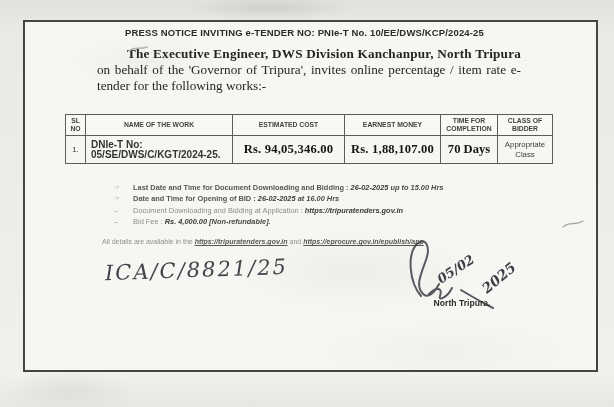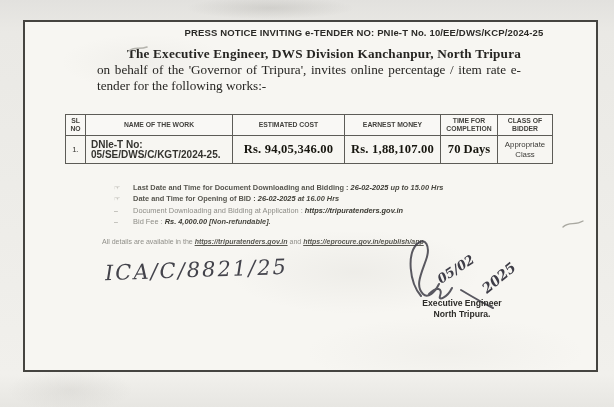--- a/index.html
+++ b/index.html
@@ -19,21 +19,21 @@
     border:2px solid #454440; background:#f7f6f2;
   }
   .doc::before{
     content:""; position:absolute; inset:0; pointer-events:none;
     background:
       radial-gradient(180px 60px at 330px 250px, rgba(160,158,150,.10), transparent 70%),
       radial-gradient(120px 40px at 120px 40px, rgba(160,158,150,.08), transparent 70%),
       radial-gradient(200px 50px at 420px 330px, rgba(160,158,150,.07), transparent 70%);
   }
   .title {
-    position:absolute; top:5px; left:100px; width:478px; text-align:center;
+    position:absolute; top:5px; left:100px; width:478px; text-align:left;
     font-size:9.5px; font-weight:bold; color:#2b2a27; letter-spacing:.15px;
   }
   .intro {
     position:absolute; top:24px; left:72px; width:424px; margin:0;
     font-family:"Liberation Serif", serif; font-size:13.2px; line-height:15.8px;
     text-align:justify; text-indent:30px; color:#262522;
   }
   .intro .b { font-weight:bold; letter-spacing:.2px; }
   table.works { position:absolute; left:40px; top:92px; width:487px; border-collapse:collapse; table-layout:fixed; }
   table.works th, table.works td { border:1px solid #5d5c57; overflow:hidden; }
@@ -147,21 +147,20 @@
       <svg width="160" height="66" viewBox="0 0 160 66">
         <g fill="none" stroke="#3e3d47" stroke-width="2" stroke-linecap="round" opacity="0.85">
           <path d="M26,58 C14,44 12,16 22,6 C30,-2 36,8 31,22 C26,36 20,48 28,56 C33,61 40,54 44,46"></path>
           <path d="M34,56 C42,48 48,50 45,58 C43,63 52,60 57,50"></path>
           <path d="M66,52 C76,58 86,64 98,70"></path>
         </g>
         <text x="46" y="46" transform="rotate(-33 46 46)" font-size="13" font-style="italic" font-weight="bold" fill="#3e3d47" font-family="DejaVu Serif, serif">05/02</text>
         <text x="92" y="56" transform="rotate(-40 92 56)" font-size="14" font-style="italic" font-weight="bold" fill="#3e3d47" font-family="DejaVu Serif, serif">2025</text>
       </svg>
       <div class="sig-lines">
-        <div>Executive Engineer</div>
         <div>North Tripura.</div>
       </div>
     </div>
 
     <svg class="artifact" style="left:536px; top:196px;" width="24" height="12" viewBox="0 0 24 12">
       <path d="M2,9 C8,3 14,8 22,3" fill="none" stroke="#a9a8a1" stroke-width="1.4" stroke-linecap="round"></path>
     </svg>
     <svg class="artifact" style="left:102px; top:22px;" width="22" height="10" viewBox="0 0 22 10">
       <path d="M2,7 C7,2 12,6 20,3" fill="none" stroke="#b3b2ac" stroke-width="1.6" stroke-linecap="round"></path>
     </svg>

